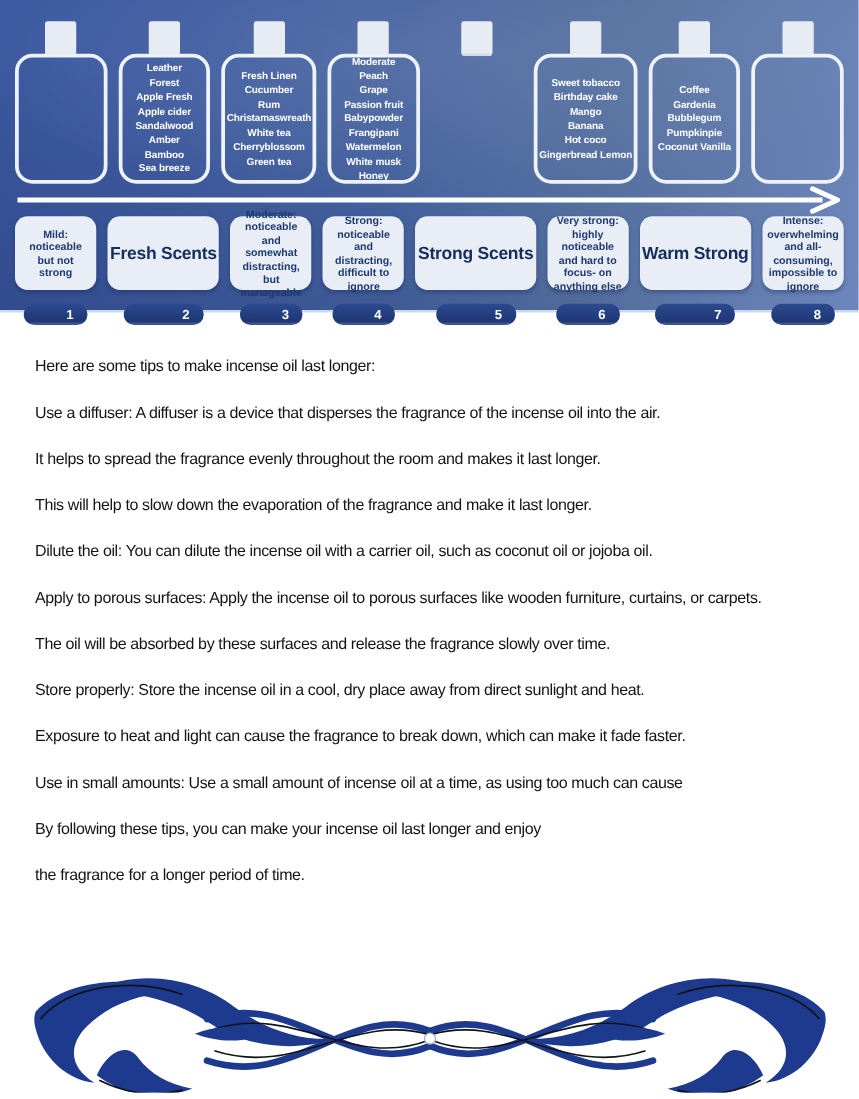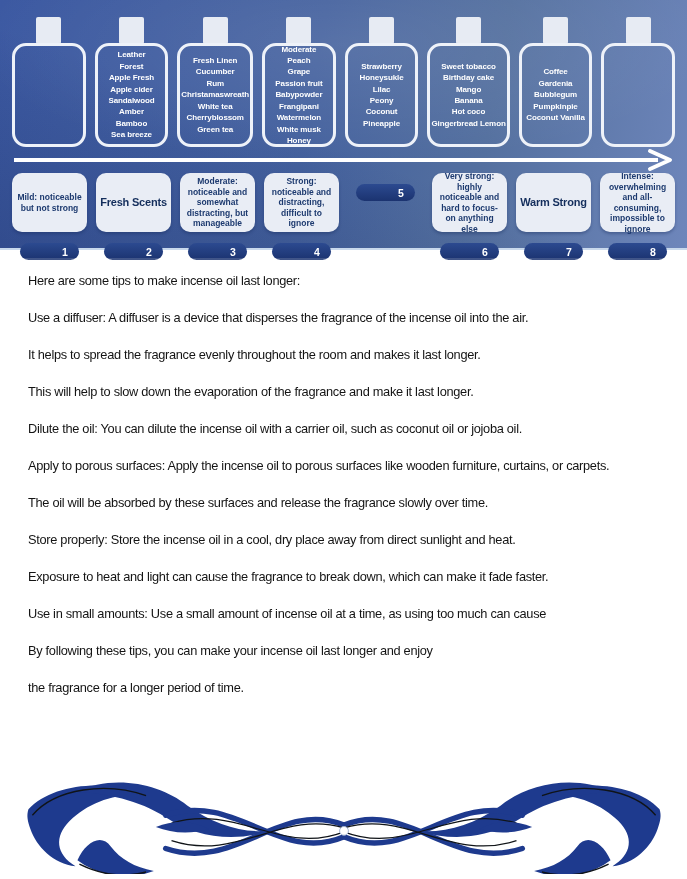--- a/index.html
+++ b/index.html
@@ -50,21 +50,21 @@
   .level-col{flex:1;display:flex;flex-direction:column;align-items:center;}
   .level-box{
     width:100%;height:59px;box-sizing:border-box;
     background:#e9edf5;border-radius:10px;
     box-shadow:0 2px 3px rgba(20,40,90,0.35);
     display:flex;align-items:center;justify-content:center;
     text-align:center;padding:3px 4px;
     color:#1d3a6f;font-size:8.5px;line-height:10.5px;font-weight:600;
   }
   .level-box.emphasis{
-    font-size:11px;font-weight:bold;color:#142e5c;
+    font-size:14px;font-weight:bold;color:#142e5c;
     letter-spacing:-0.2px;white-space:nowrap;padding:2px;
   }
   .pill{
     margin-top:11px;width:78%;max-width:64px;height:17px;
     background:linear-gradient(180deg,#2c4a90 0%,#1b3370 100%);
     border-radius:9px;
     display:flex;align-items:center;justify-content:flex-end;
     padding-right:11px;box-sizing:border-box;
   }
   .pill-num{color:#ffffff;font-size:10.5px;font-weight:bold;}
@@ -75,21 +75,21 @@
     display:flex;align-items:center;
   }
   .axis-label{
     padding-left:4px;color:#ffffff;font-size:17px;font-weight:bold;
     letter-spacing:0.1px;
   }
 
   
   .tips{padding:24px 8px 0 28px;}
   .tip{
-    margin:0 0 23px 0;height:14px;
+    margin:12px 0 23px 0;height:14px;
     font-size:12.8px;line-height:14px;letter-spacing:-0.3px;
     color:#141414;font-weight:500;white-space:nowrap;
   }
 
   
   .flourish{
     position:absolute;bottom:5px;left:50%;transform:translateX(-50%);
     width:648px;height:98px;
   }
   .nv{fill:#1e3a8e;}
@@ -148,30 +148,20 @@
             <div class="scent">Babypowder</div>
             <div class="scent">Frangipani</div>
             <div class="scent">Watermelon</div>
             <div class="scent">White musk</div>
             <div class="scent">Honey</div>
           </div>
         </div>
       </div>
       <div class="bottle">
         <div class="cap"></div>
-        <div class="bottle-body">
-          <div class="scent-list">
-            <div class="scent">Strawberry</div>
-            <div class="scent">Honeysukle</div>
-            <div class="scent">Lilac</div>
-            <div class="scent">Peony</div>
-            <div class="scent">Coconut</div>
-            <div class="scent">Pineapple</div>
-          </div>
-        </div>
       </div>
       <div class="bottle">
         <div class="cap"></div>
         <div class="bottle-body">
           <div class="scent-list">
             <div class="scent">Sweet tobacco</div>
             <div class="scent">Birthday cake</div>
             <div class="scent">Mango</div>
             <div class="scent">Banana</div>
             <div class="scent">Hot coco</div>
@@ -223,20 +213,21 @@
           <span class="pill-num">3</span>
         </div>
       </div>
       <div class="level-col">
         <div class="level-box">Strong: noticeable and distracting, difficult to ignore</div>
         <div class="pill">
           <span class="pill-num">4</span>
         </div>
       </div>
       <div class="level-col">
+        <div class="level-box emphasis">Strong Scents</div>
         <div class="pill">
           <span class="pill-num">5</span>
         </div>
       </div>
       <div class="level-col">
         <div class="level-box">Very strong: highly noticeable and hard to focus- on anything else</div>
         <div class="pill">
           <span class="pill-num">6</span>
         </div>
       </div>

